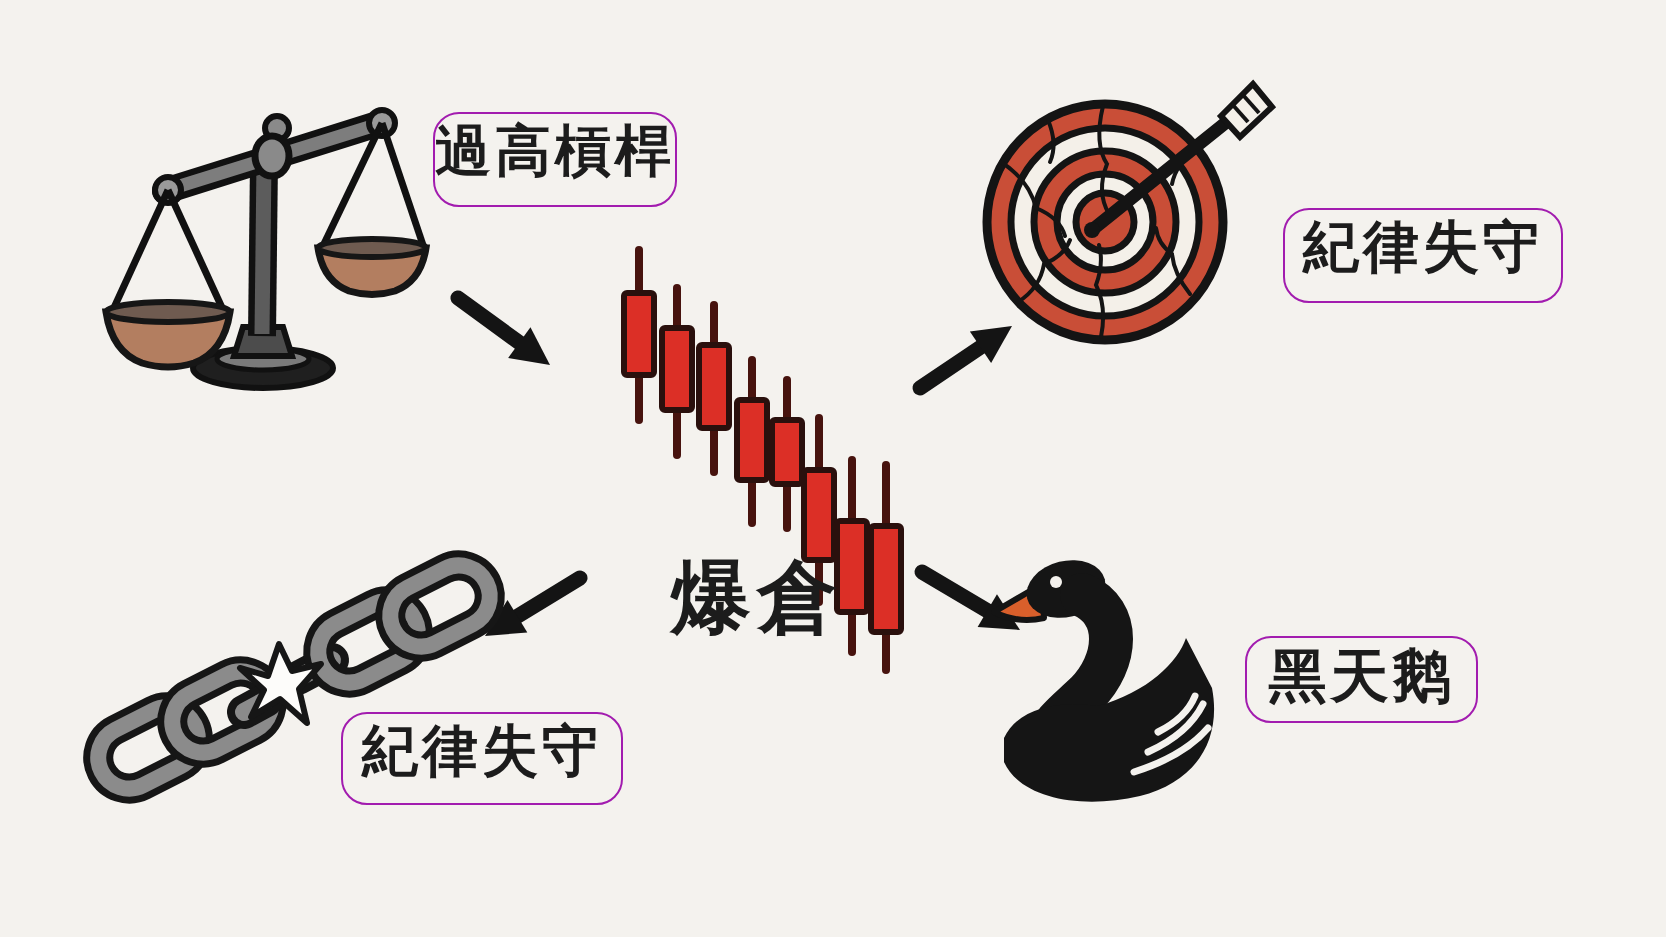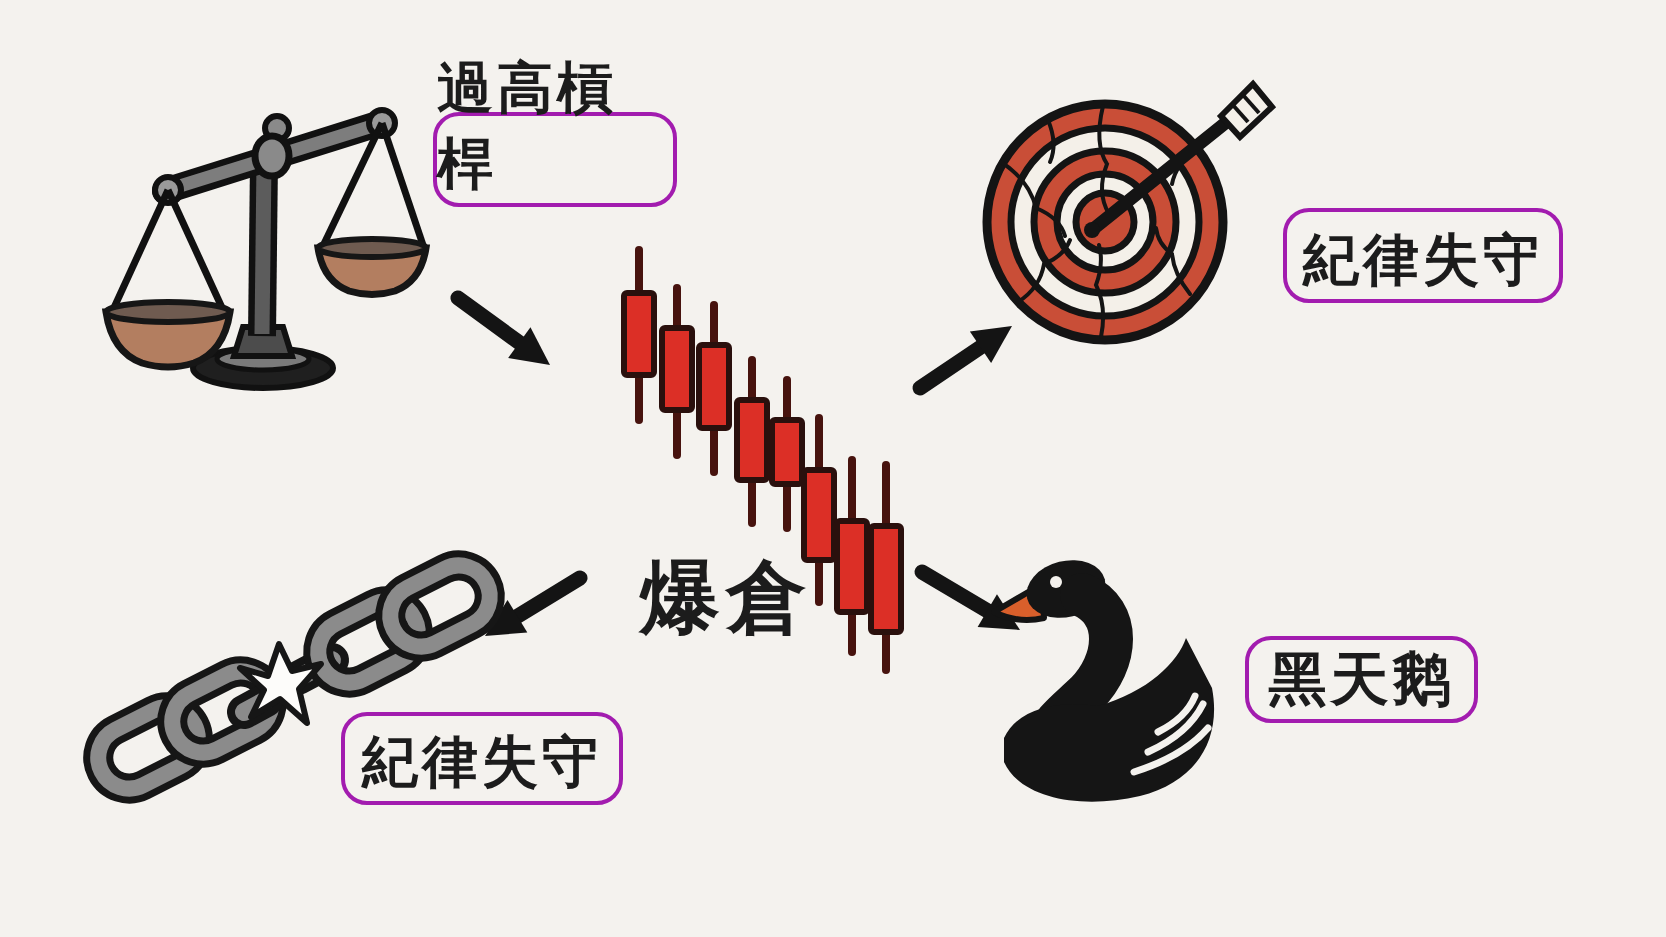--- a/index.html
+++ b/index.html
@@ -5,23 +5,23 @@
   html,body{margin:0;padding:0;}
   body{
     width:1666px;height:937px;overflow:hidden;
     background:#f4f2ee;
     font-family:"Liberation Sans",sans-serif;
   }
   .stage{position:relative;width:1666px;height:937px;background:#f4f2ee;}
   .icons-layer{position:absolute;left:0;top:0;width:1666px;height:937px;}
   .label-box{
     position:absolute;
-    border:4px solid #a21caf;
+    border:2px solid #a21caf;
     border-radius:26px;
-    display:flex;align-items:flex-end;justify-content:center;
+    display:flex;align-items:flex-start;justify-content:center;
     box-sizing:border-box;
     font-weight:700;color:#1c1c1c;
     letter-spacing:4px;
     background:transparent;
     font-size:56px;
   }
   .center-title{
     position:absolute;
     font-weight:800;color:#1c1c1c;
     font-size:80px;letter-spacing:6px;
@@ -180,15 +180,15 @@
   </div>
 
   <div class="label-box" style="left:341px;top:712px;width:282px;height:93px;">
     <span>紀律失守</span>
   </div>
 
   <div class="label-box" style="left:1245px;top:613px;width:233px;height:87px;font-size:58px;margin-top:23px;">
     <span>黑天鹅</span>
   </div>
 
-  <div class="center-title" style="left:640px;top:558px;">爆倉</div>
+  <div class="center-title" style="left:671px;top:558px;">爆倉</div>
 
 </div>
 
 </body></html>

